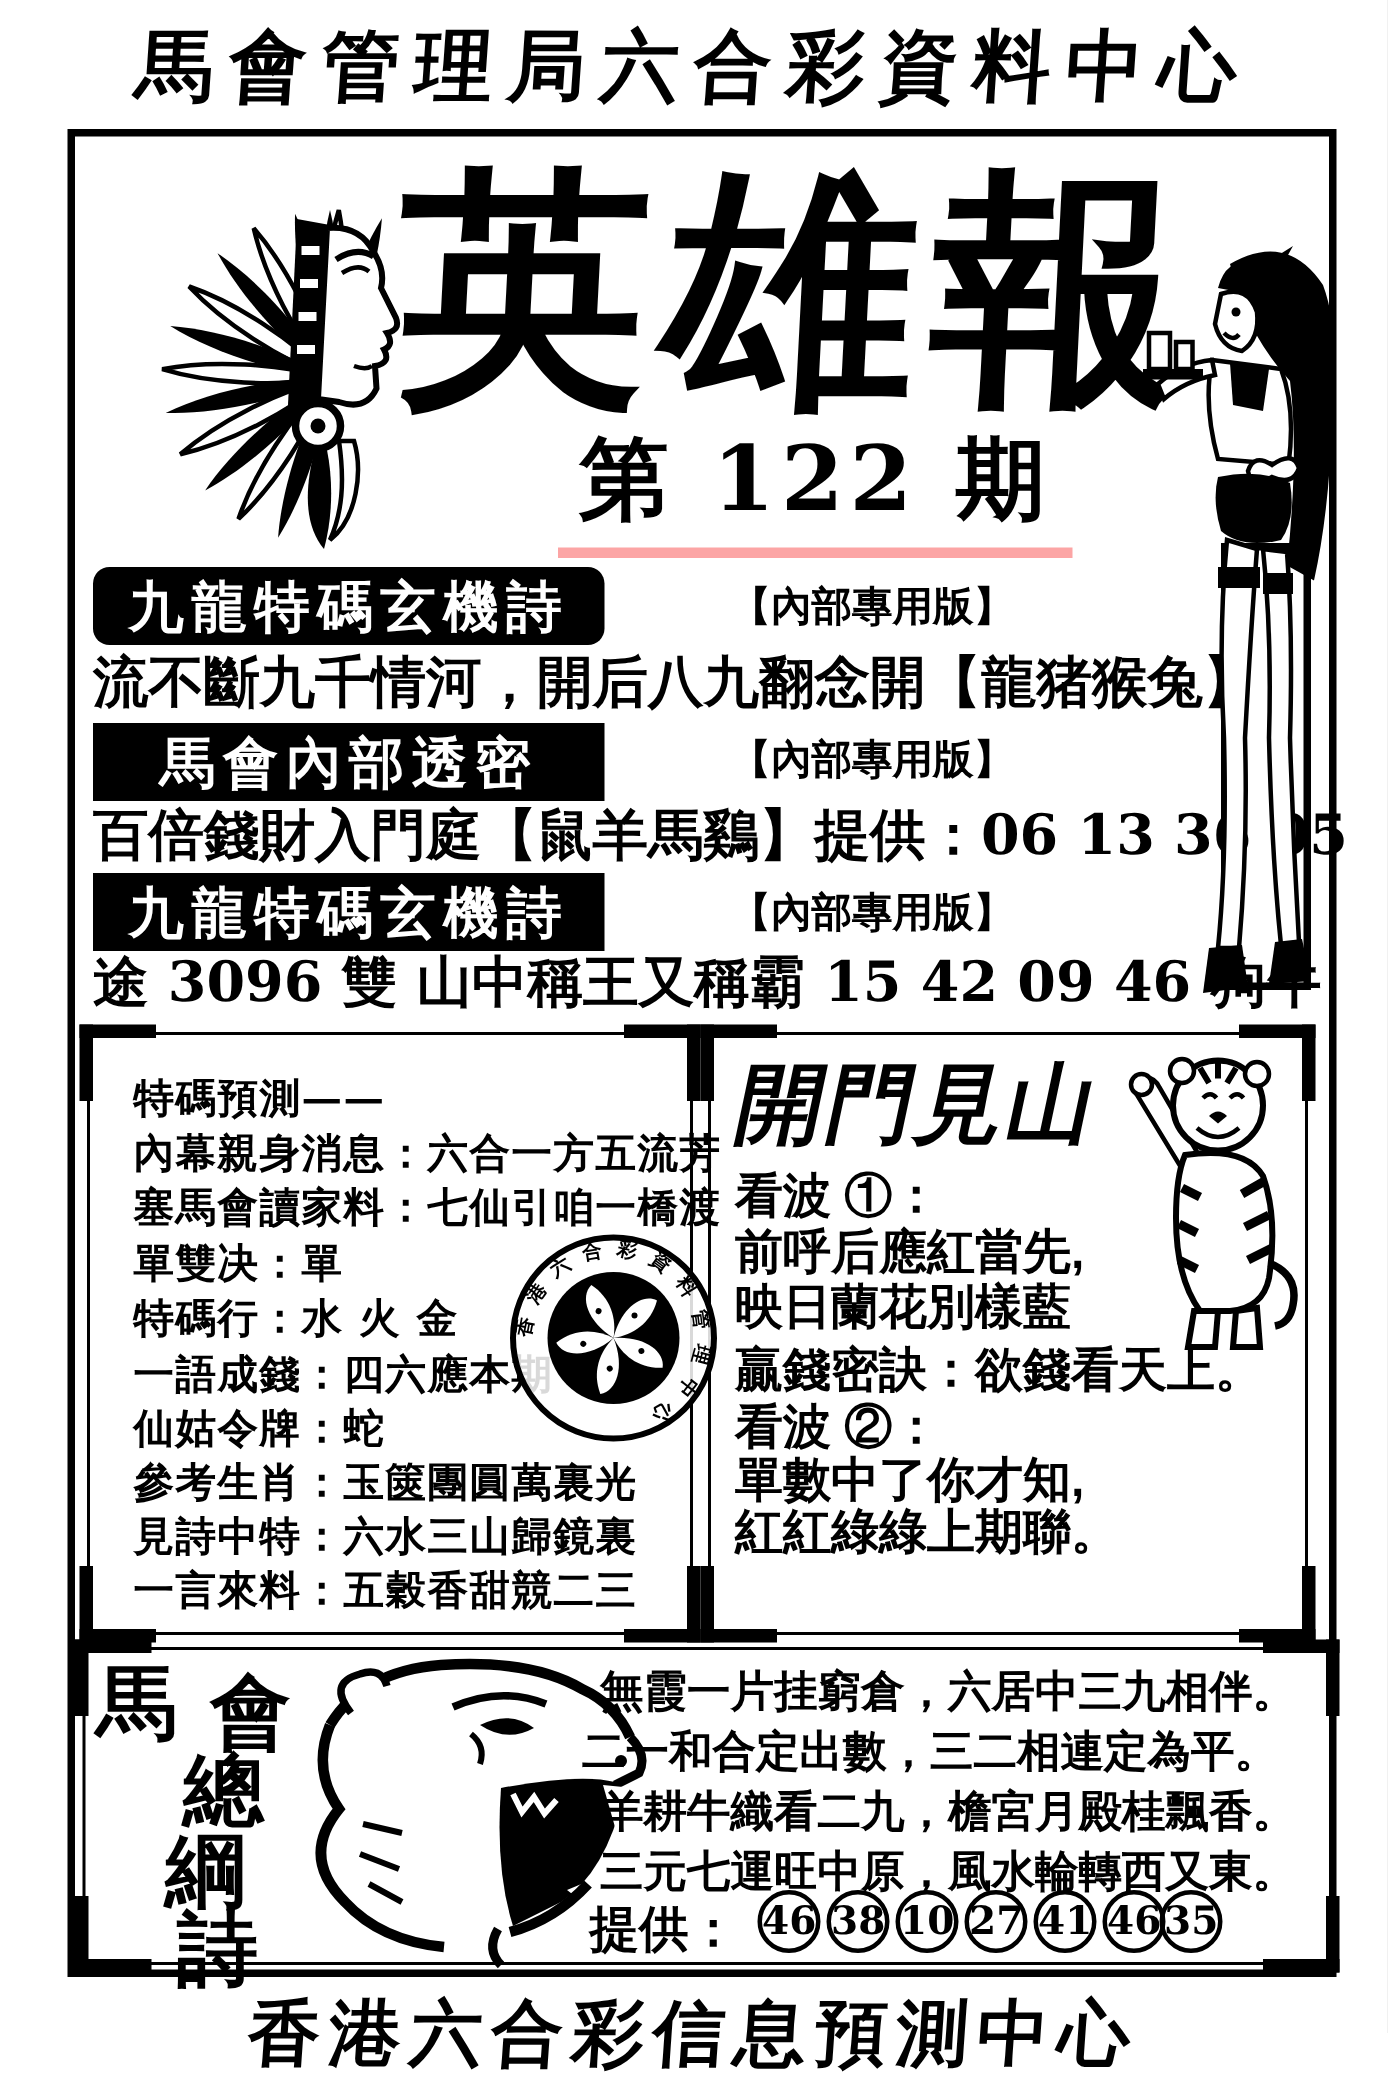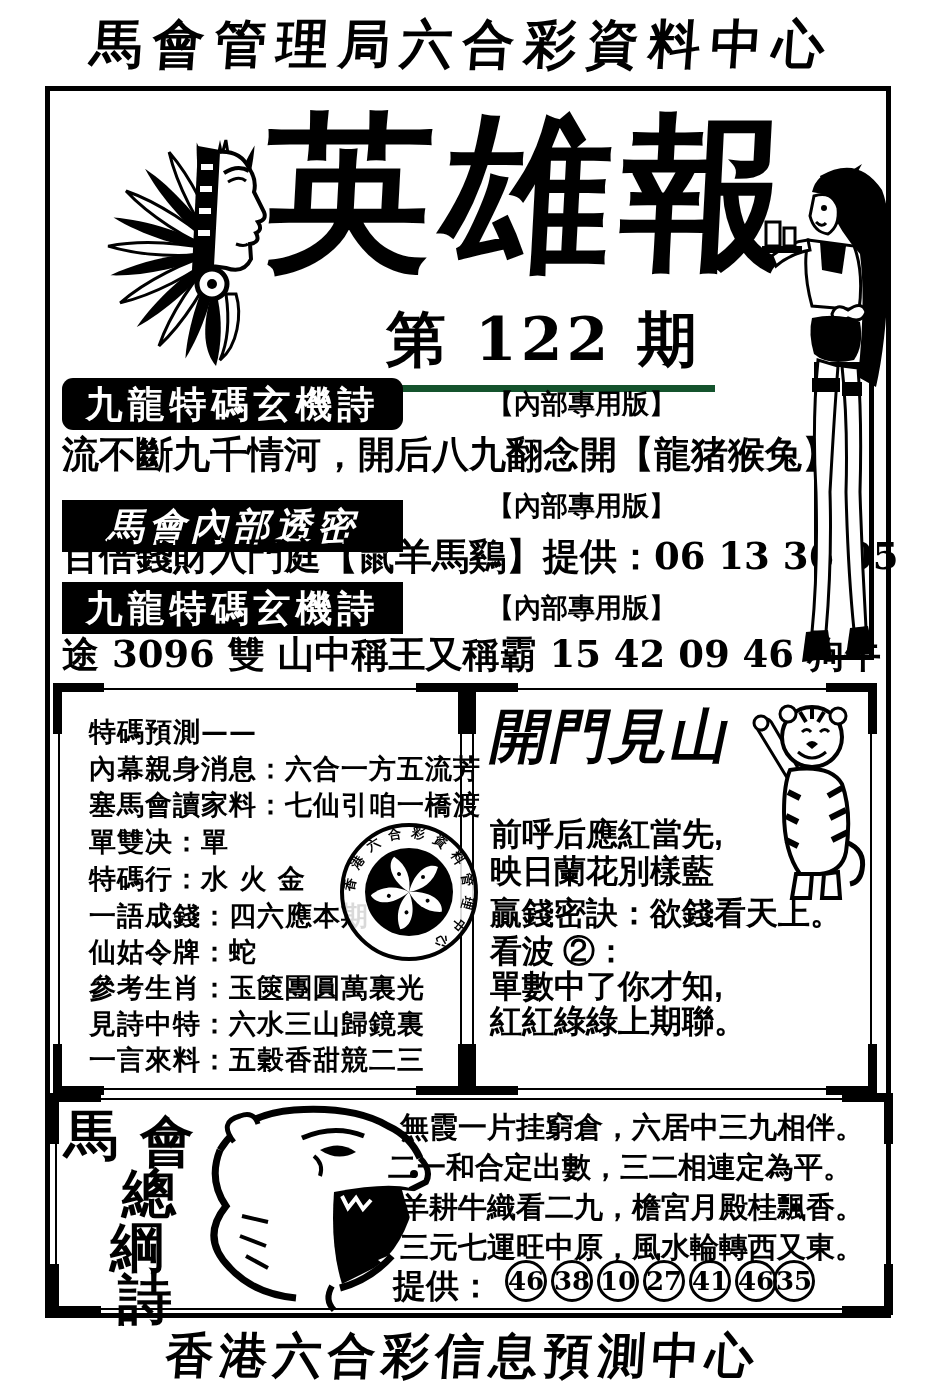--- a/index.html
+++ b/index.html
@@ -8,22 +8,22 @@
   .abs{position:absolute;}
   
   .big-cal{font-weight:bold;white-space:nowrap;transform:skewX(-4deg);}
   #top-header{left:0;top:10px;width:100%;text-align:center;font-size:52px;letter-spacing:10px;}
   #footer{left:0;top:1324px;width:100%;text-align:center;font-size:48px;letter-spacing:6px;}
   
   #outer-frame{left:45px;top:86px;width:846px;height:1232px;border:5px solid #000;box-sizing:border-box;}
   
   #masthead-title{left:262px;top:108px;width:540px;text-align:center;font-size:168px;line-height:1;
       font-weight:bold;letter-spacing:10px;white-space:nowrap;transform:skewX(-3deg);}
-  #issue-no{left:372px;top:300px;font-size:60px;font-weight:bold;white-space:nowrap;
-      border-bottom:7px solid #14532d;padding:0 14px 4px 14px;letter-spacing:4px;}
+  #issue-no{left:372px;top:280px;font-size:60px;font-weight:bold;white-space:nowrap;
+      border-bottom:7px solid #fca5a5;padding:0 14px 4px 14px;letter-spacing:4px;}
   
   .sec-bar{left:62px;width:341px;height:52px;background:#000;color:#fff;text-align:center;
       font-size:37px;font-weight:bold;letter-spacing:5px;line-height:52px;white-space:nowrap;}
   .sec-tag{left:487px;font-size:27px;font-weight:bold;white-space:nowrap;letter-spacing:0px;}
   .sec-line{left:62px;width:790px;font-size:37px;font-weight:bold;white-space:nowrap;z-index:2;}
   
   .cbox{border:2px solid #000;box-sizing:border-box;}
   .corner{position:absolute;width:42px;height:42px;}
   .corner.tl{left:-7px;top:-7px;border-left:9px solid #000;border-top:9px solid #000;}
   .corner.tr{right:-7px;top:-7px;border-right:9px solid #000;border-top:9px solid #000;}
@@ -133,21 +133,21 @@
     <rect x="80" y="220" width="20" height="14" fill="#000"></rect>
 
     <path d="M44,470 L66,468 L70,496 L40,500 Z" fill="#000"></path>
     <path d="M88,466 L106,464 L112,492 L84,494 Z" fill="#000"></path>
   </svg>
 
   <div class="abs sec-bar" style="top:378px;border-radius:11px;">九龍特碼玄機詩</div>
   <div class="abs sec-tag" style="top:386px;">【內部專用版】</div>
   <div class="abs sec-line" style="top:430px;">流不斷九千情河，開后八九翻念開【龍猪猴兔】</div>
 
-  <div class="abs sec-bar" style="top:500px;font-style:italic;">馬會內部透密</div>
+  <div class="abs sec-bar" style="top:482px;">馬會內部透密</div>
   <div class="abs sec-tag" style="top:488px;">【內部專用版】</div>
   <div class="abs sec-line" style="top:532px;">百倍錢財入門庭【鼠羊馬鷄】提供：06 13 36 05</div>
 
   <div class="abs sec-bar" style="top:582px;">九龍特碼玄機詩</div>
   <div class="abs sec-tag" style="top:590px;">【內部專用版】</div>
   <div class="abs sec-line" style="top:630px;">途 3096 雙 山中稱王又稱霸 15 42 09 46 狗牛</div>
 
   <div id="prediction-box" class="abs cbox">
     <span class="corner tl"></span>
     <span class="corner tr"></span>
@@ -211,20 +211,21 @@
 
     <path d="M48,78 Q88,72 100,92 Q110,120 104,160 Q100,180 78,182 L58,182 Q42,160 42,120 Q42,92 48,78 Z" fill="#fff" stroke="#000" stroke-width="4"></path>
     <path d="M100,96 l-14,8 M104,118 l-16,8 M106,140 l-16,8 M46,100 l12,6 M44,124 l12,6 M44,148 l12,6" stroke="#000" stroke-width="6"></path>
 
     <path d="M54,182 L50,206 L68,206 L70,182 Z" fill="#fff" stroke="#000" stroke-width="4"></path>
     <path d="M82,182 L80,206 L98,206 L96,180 Z" fill="#fff" stroke="#000" stroke-width="4"></path>
 
     <path d="M104,150 Q124,158 120,178 Q118,190 108,192" fill="none" stroke="#000" stroke-width="5"></path>
   </svg>
 
+  <div class="abs kaimen-line" style="top:776px;">看波 ①：</div>
   <div class="abs kaimen-line" style="top:813px;">前呼后應紅當先,</div>
   <div class="abs kaimen-line" style="top:850px;">映日蘭花別樣藍</div>
   <div class="abs kaimen-line" style="top:892px;">贏錢密訣：欲錢看天上。</div>
   <div class="abs kaimen-line" style="top:930px;">看波 ②：</div>
   <div class="abs kaimen-line" style="top:965px;">單數中了你才知,</div>
   <div class="abs kaimen-line" style="top:1000px;">紅紅綠綠上期聯。</div>
 
   <div id="bottom-box" class="abs cbox">
     <span class="corner tl"></span>
     <span class="corner tr"></span>

